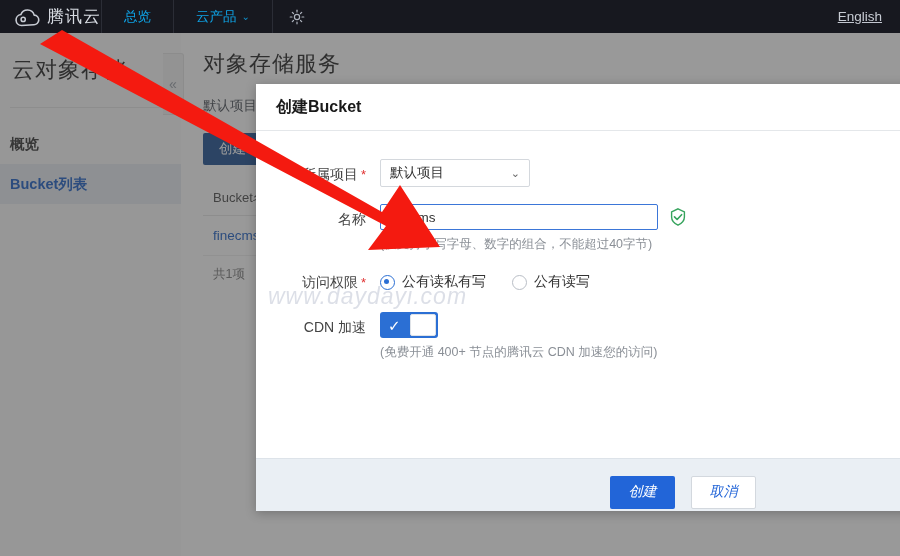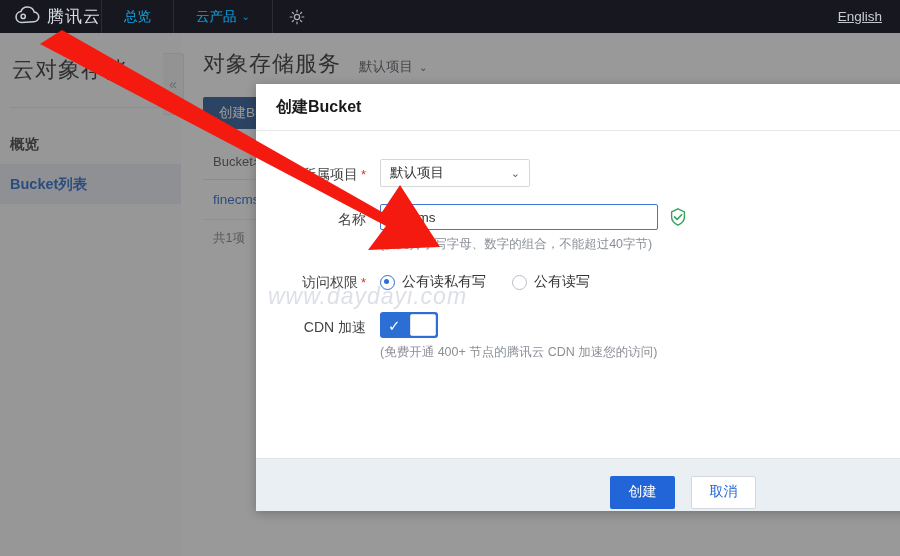--- a/index.html
+++ b/index.html
@@ -9,21 +9,21 @@
     background:#fff;
     -webkit-font-smoothing:antialiased;
   }
 
   
   .topnav{
     position:absolute;left:0;top:0;width:900px;height:33px;
     background:#17181f;color:#c2c6cf;display:flex;align-items:center;
     z-index:5;
   }
-  .logo{display:flex;align-items:flex-start;margin-left:14px;gap:7px;}
+  .logo{display:flex;align-items:flex-end;margin-left:14px;gap:7px;}
   .logo svg{display:block;}
   .logo-text{font-size:17px;color:#d7dbe2;letter-spacing:1px;}
   .nav-sep{width:1px;height:33px;background:#2b2d36;}
   .nav-item{
     font-size:13.5px;color:#0ea5e9;padding:0 22px;height:47px;
     display:flex;align-items:center;gap:5px;cursor:pointer;
   }
   .nav-item .chev{font-size:10px;opacity:.85;}
   .nav-gear{padding:0 16px;display:flex;align-items:center;height:33px;cursor:pointer;}
   .nav-right{margin-left:auto;display:flex;align-items:center;height:33px;text-decoration:underline;}
@@ -48,21 +48,21 @@
   }
   .sb-item.active{background:#e9edf3;color:#1c5fc6;}
   .sb-collapse{
     position:absolute;left:163px;top:20px;width:20px;height:60px;
     background:#f2f2f2;border:1px solid #e3e3e3;border-left:none;
     border-radius:0 3px 3px 0;display:flex;align-items:center;justify-content:center;
     color:#9aa0a8;font-size:14px;cursor:pointer;z-index:2;
   }
 
   .content{position:absolute;left:181px;top:0;width:719px;height:523px;background:#fff;}
-  .content-head{display:flex;align-items:baseline;padding:16px 0 0 22px;gap:18px;}
+  .content-head{display:flex;align-items:baseline;padding:16px 0 0 22px;gap:18px;flex-direction:column;}
   .content-title{font-size:22px;color:#222;letter-spacing:1px;}
   .project-sel{font-size:13.5px;color:#4b5159;display:flex;align-items:center;gap:6px;cursor:pointer;}
   .project-sel .chev{font-size:10px;}
   .btn-create-bucket{
     margin:18px 0 0 22px;display:inline-flex;align-items:center;justify-content:center;
     height:32px;padding:0 16px;background:#1d4f91;color:#fff;font-size:13.5px;
     border-radius:2px;cursor:pointer;
   }
   .tbl{margin:16px 22px 0 22px;}
   .tbl-head{
@@ -137,21 +137,21 @@
     border:1px solid #dfe3e8;box-sizing:border-box;
   }
 
   .modal-foot{
     height:67px;background:#eaeff4;border-top:1px solid #dde3e9;
     display:flex;align-items:center;justify-content:flex-end;gap:16px;padding-right:200px;
     box-sizing:border-box;
   }
   .btn{
     height:33px;min-width:65px;display:inline-flex;align-items:center;justify-content:center;
-    font-size:14px;border-radius:2px;cursor:pointer;padding:0 16px;box-sizing:border-box;
+    font-size:14px;border-radius:2px;cursor:pointer;padding:0 16px;box-sizing:border-box;font-style:italic;
   }
   .btn-primary{background:#2265d8;color:#fff;}
   .btn-ghost{background:#fff;color:#2265d8;border:1px solid #d3d8de;}
 
   
   .watermark{
     position:absolute;left:268px;top:283px;width:330px;height:26px;z-index:25;
     pointer-events:none;font-size:23px;color:rgba(140,150,175,0.30);
     font-style:italic;font-weight:normal;letter-spacing:1px;white-space:nowrap;
     overflow:hidden;

